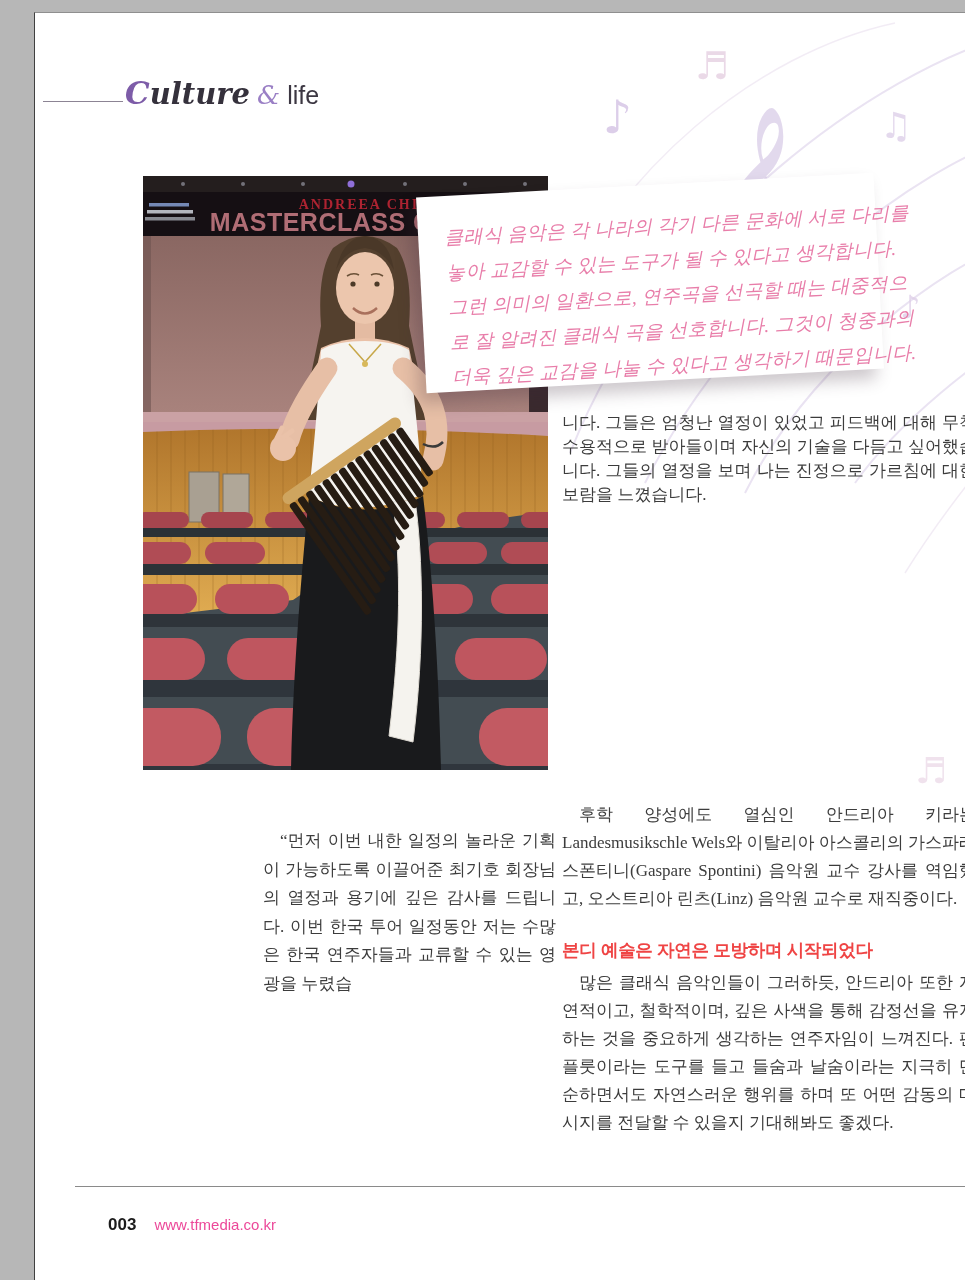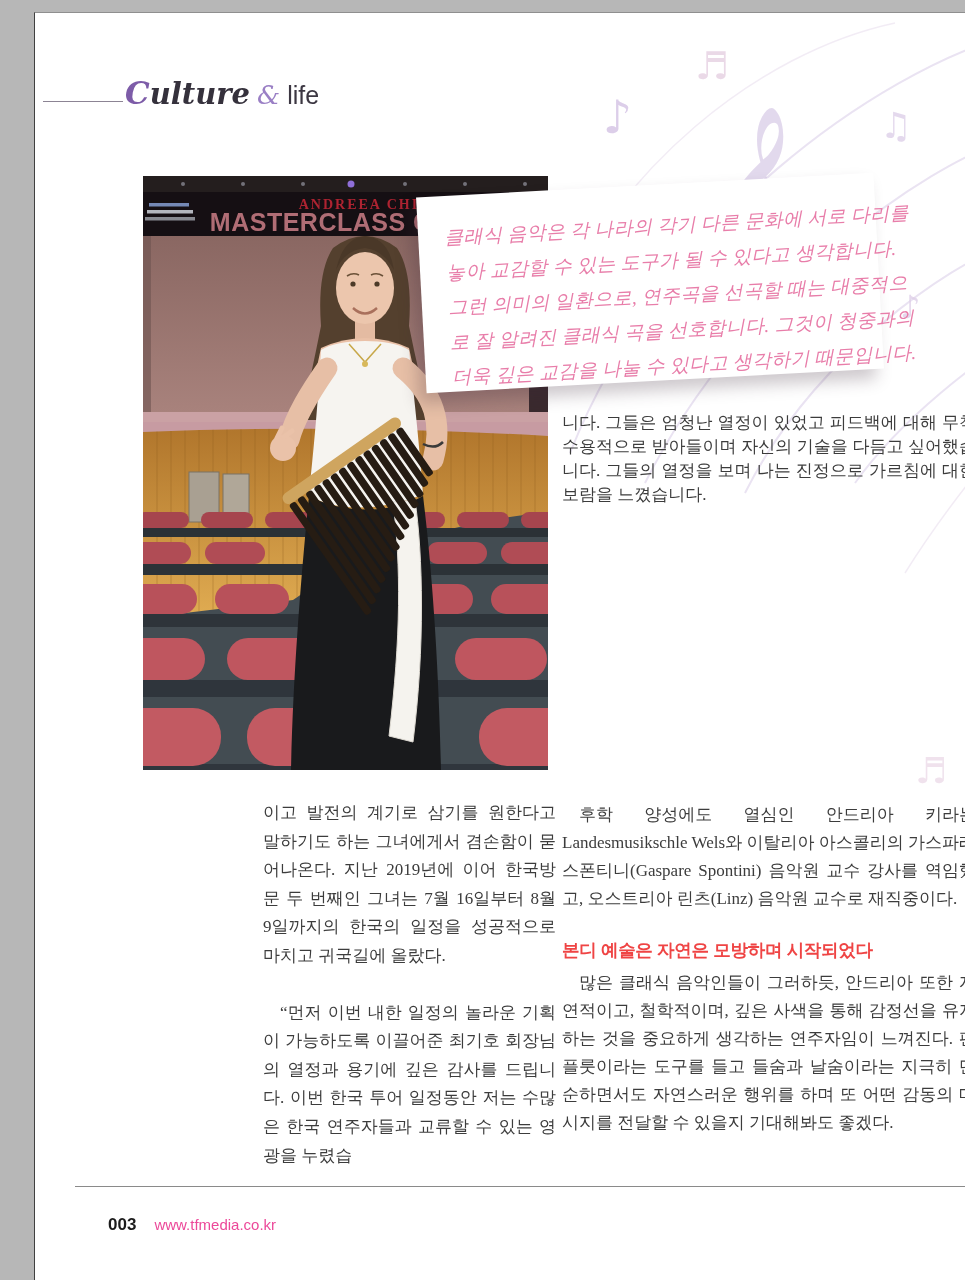--- a/index.html
+++ b/index.html
@@ -251,21 +251,20 @@
       <span class="ql">그런 의미의 일환으로, 연주곡을 선곡할 때는 대중적으</span>
       <span class="ql">로 잘 알려진 클래식 곡을 선호합니다. 그것이 청중과의</span>
       <span class="ql">더욱 깊은 교감을 나눌 수 있다고 생각하기 때문입니다.</span>
     </div>
 
     <div id="col-right-top" class="col">
       <p>니다. 그들은 엄청난 열정이 있었고 피드백에 대해 무척 수용적으로 받아들이며 자신의 기술을 다듬고 싶어했습니다. 그들의 열정을 보며 나는 진정으로 가르침에 대한 보람을 느꼈습니다.</p>
     </div>
 
     <div id="col-left" class="col">
-      <p>이고 발전의 계기로 삼기를 원한다고 말하기도 하는 그녀에게서 겸손함이 묻어나온다. 지난 2019년에 이어 한국방문 두 번째인 그녀는 7월 16일부터 8월 9일까지의 한국의 일정을 성공적으로 마치고 귀국길에 올랐다.</p>
       <p class="ind gap">“먼저 이번 내한 일정의 놀라운 기획이 가능하도록 이끌어준 최기호 회장님의 열정과 용기에 깊은 감사를 드립니다. 이번 한국 투어 일정동안 저는 수많은 한국 연주자들과 교류할 수 있는 영광을 누렸습</p>
     </div>
 
     <div id="col-right-bot" class="col">
       <p class="ind">후학 양성에도 열심인 안드리아 키라는 Landesmusikschle Wels와 이탈리아 아스콜리의 가스파레 스폰티니(Gaspare Spontini) 음악원 교수 강사를 역임했고, 오스트리아 린츠(Linz) 음악원 교수로 재직중이다.</p>
       <h3>본디 예술은 자연은 모방하며 시작되었다</h3>
       <p class="ind">많은 클래식 음악인들이 그러하듯, 안드리아 또한 자연적이고, 철학적이며, 깊은 사색을 통해 감정선을 유지하는 것을 중요하게 생각하는 연주자임이 느껴진다. 팬플룻이라는 도구를 들고 들숨과 날숨이라는 지극히 단순하면서도 자연스러운 행위를 하며 또 어떤 감동의 메시지를 전달할 수 있을지 기대해봐도 좋겠다.</p>
     </div>
 
     <div id="foot-rule"></div>

